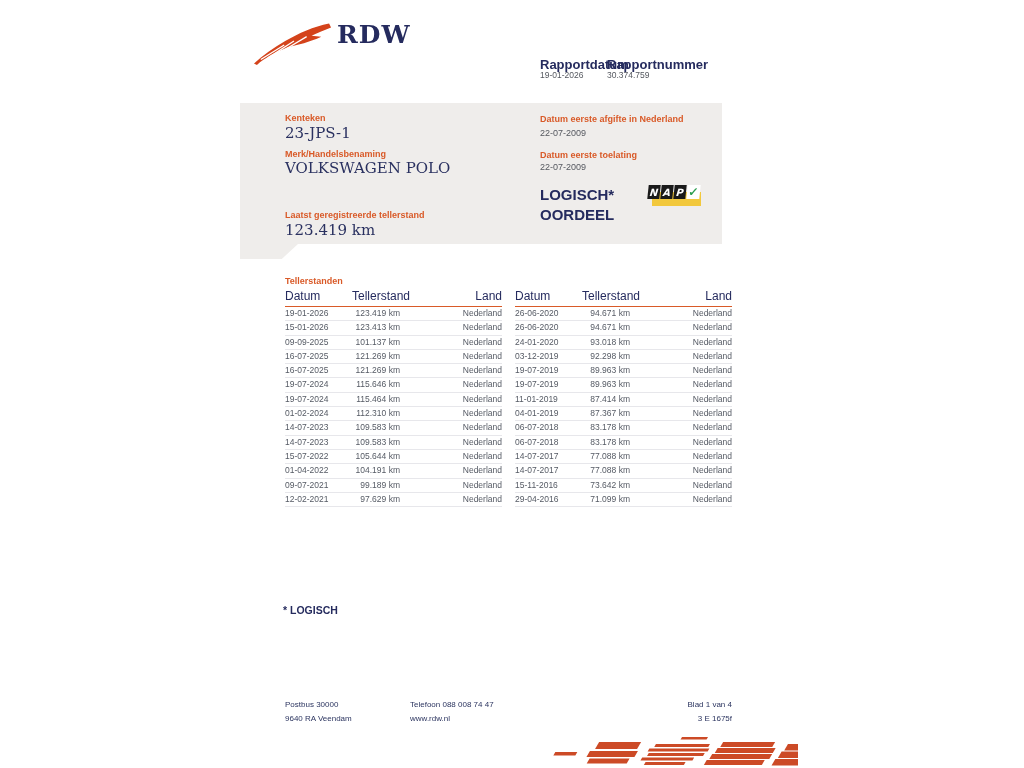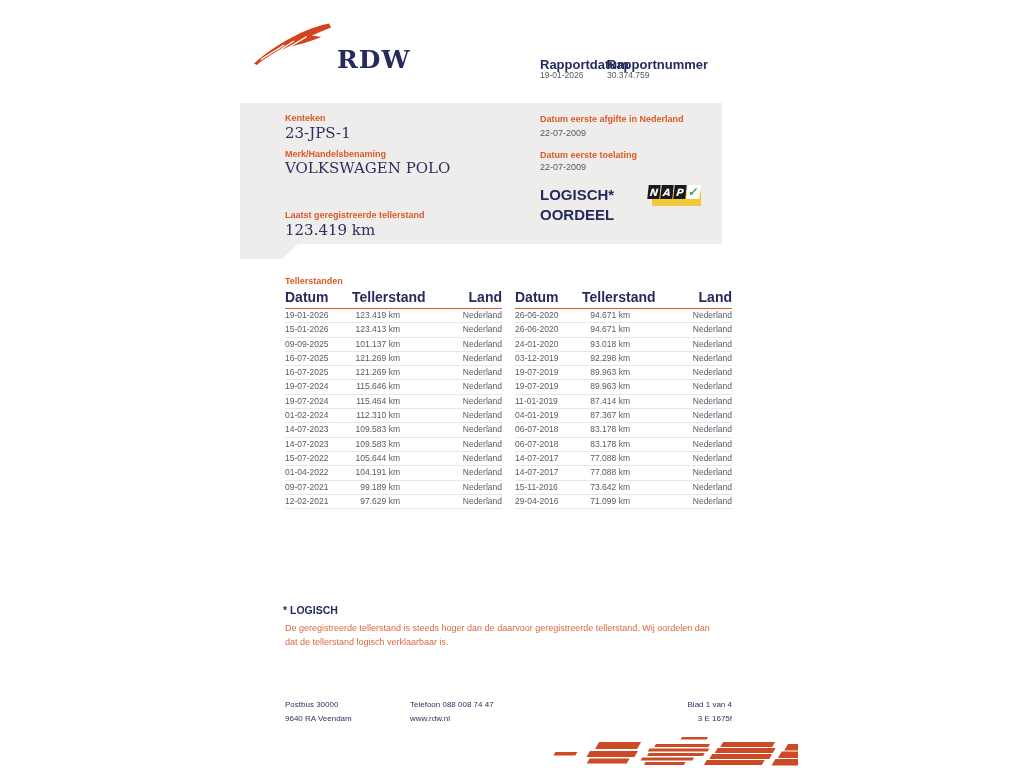--- a/index.html
+++ b/index.html
@@ -2,21 +2,21 @@
 <html><head>
 <meta charset="utf-8">
 <style>
   html,body{margin:0;padding:0;background:#ffffff;}
   #page{position:relative;width:1024px;height:768px;background:#ffffff;overflow:hidden;
         font-family:"Liberation Sans",sans-serif;}
 
   
   .logo-swoosh{position:absolute;left:253px;top:20px;}
   .logo-text{position:absolute;left:337px;top:20px;font-family:"DejaVu Serif",serif;
-             font-size:25px;font-weight:600;letter-spacing:1px;color:#252B5E;margin-top:25px;}
+             font-size:25px;font-weight:600;letter-spacing:1px;color:#252B5E;}
   .doc-title{position:absolute;left:540px;top:26px;font-family:"DejaVu Serif",serif;
              font-size:17px;font-weight:700;color:#D95A28;}
   .meta-label{position:absolute;top:57px;font-size:13px;font-weight:bold;color:#252B5E;}
   .meta-value{position:absolute;top:70px;font-size:8.5px;color:#55585F;}
   .m1{left:540px;} .m2{left:607px;}
 
   
   .vbox{position:absolute;left:240px;top:103px;width:482px;height:141px;background:#EFEDEB;}
   .vbox-tab{position:absolute;left:0;top:141px;width:58px;height:15px;background:#EFEDEB;
             clip-path:polygon(0 0,100% 0,72% 100%,0 100%);}
@@ -34,21 +34,21 @@
             justify-content:center;transform:skewX(-6deg);}
   .t0{left:0;} .t1{left:13px;} .t2{left:26px;}
   .nap-check{position:absolute;left:39px;top:2px;width:13px;height:14px;background:#ffffff;
              color:#2E9E4F;font-weight:bold;font-size:12px;display:flex;align-items:center;
              justify-content:center;transform:skewX(-6deg);}
 
   
   .tsec-title{position:absolute;left:285px;top:276px;font-size:9px;font-weight:bold;color:#D95A28;}
   table.mtable{position:absolute;top:289px;width:217px;border-collapse:collapse;table-layout:fixed;}
   .mt-left{left:285px;} .mt-right{left:515px;}
-  .mtable th{font-size:14px;font-weight:bold;color:#252B5E;padding:0 0 3px 0;
+  .mtable th{font-size:12px;font-weight:normal;color:#252B5E;padding:0 0 3px 0;
              border-bottom:1.5px solid #D95A28;}
   .mtable td{font-size:8.5px;color:#555A64;line-height:13.3px;padding:0;
              border-bottom:1px solid #E7E7EB;}
   .mtable th.c0{width:67px;text-align:left;}
   .mtable th.c1{width:48px;text-align:left;}
   .mtable th.c2{text-align:right;}
   .mtable td.c0{text-align:left;}
   .mtable td.c1{text-align:right;}
   .mtable td.c2{text-align:right;}
 
@@ -274,21 +274,20 @@
         </tr>
         <tr>
           <td class="c0">29-04-2016</td>
           <td class="c1">71.099 km</td>
           <td class="c2">Nederland</td>
         </tr>
       </tbody>
   </table>
 
   <div class="fn-head">* LOGISCH</div>
-  <div class="fn-text">De geregistreerde tellerstand is steeds hoger dan de daarvoor geregistreerde tellerstand. Wij oordelen dan dat de tellerstand logisch verklaarbaar is.</div>
 
   <div class="foot f-l1">Postbus 30000</div>
   <div class="foot f-l2">9640 RA Veendam</div>
   <div class="foot f-m1">Telefoon 088 008 74 47</div>
   <div class="foot f-m2">www.rdw.nl</div>
   <div class="foot f-r1">Blad 1 van 4</div>
   <div class="foot f-r2">3 E 1675f</div>
 
   <div class="pattern">
     <svg width="250" height="31" viewBox="0 0 250 31" style="overflow:hidden">

